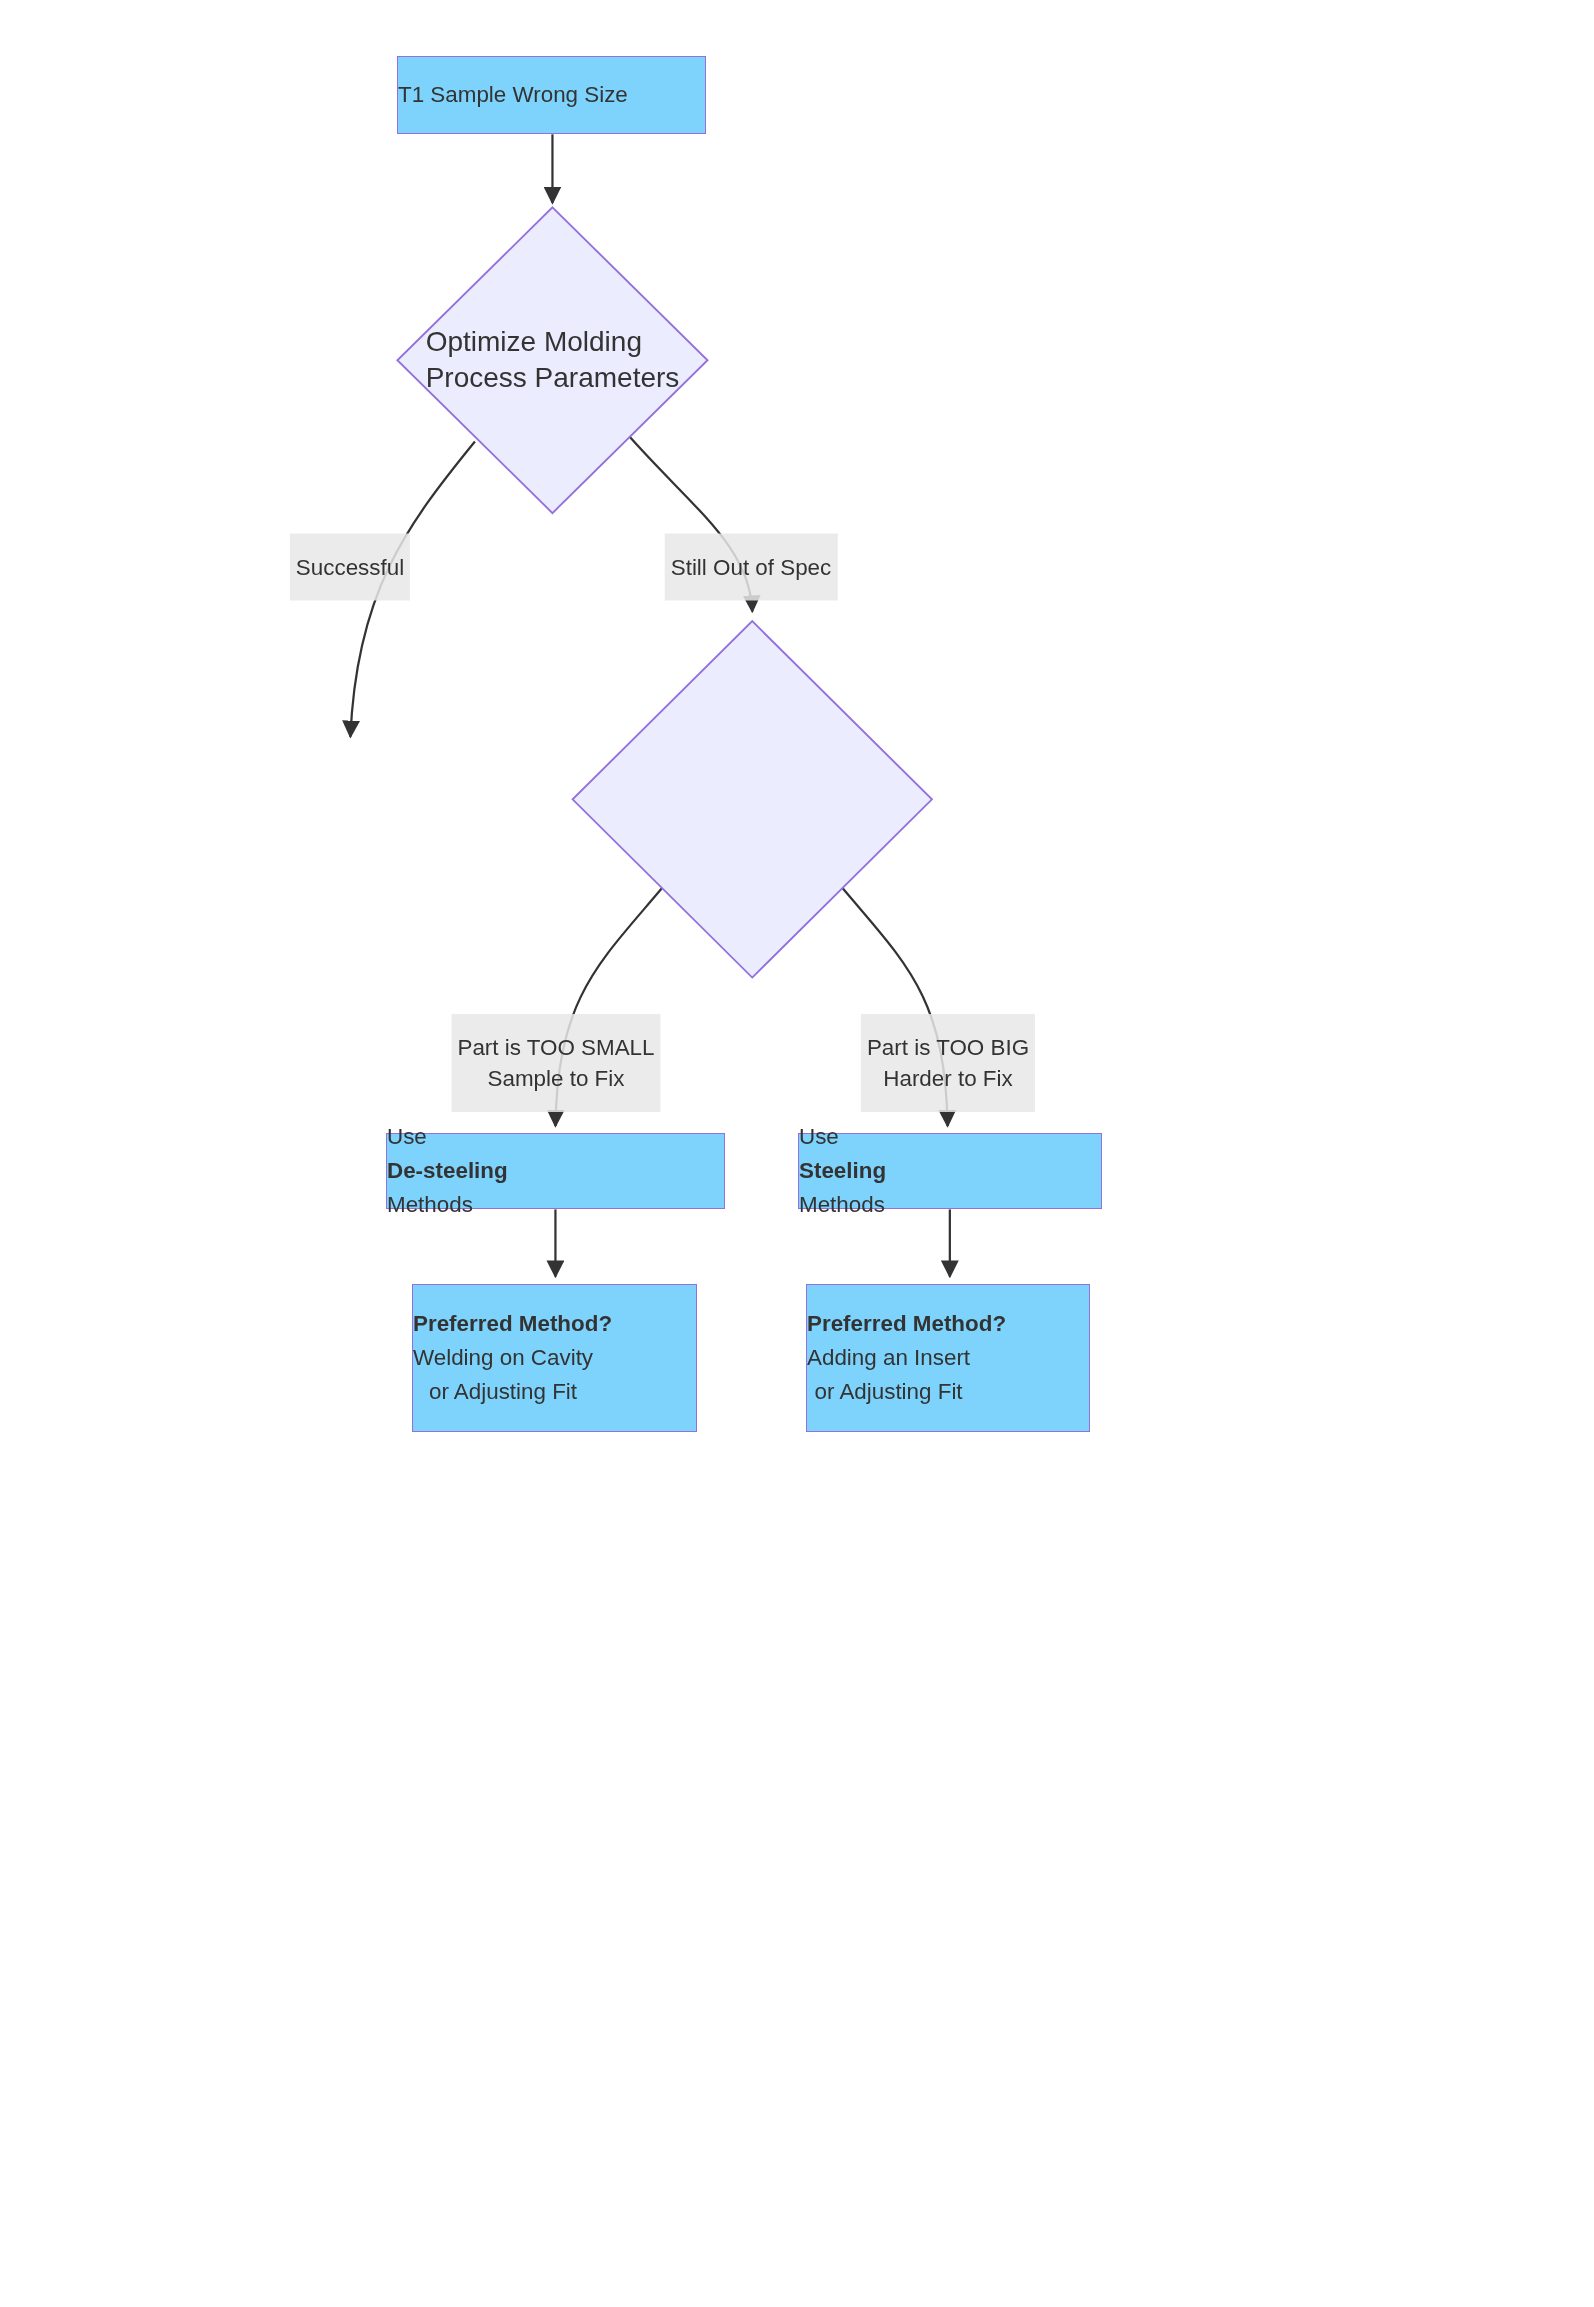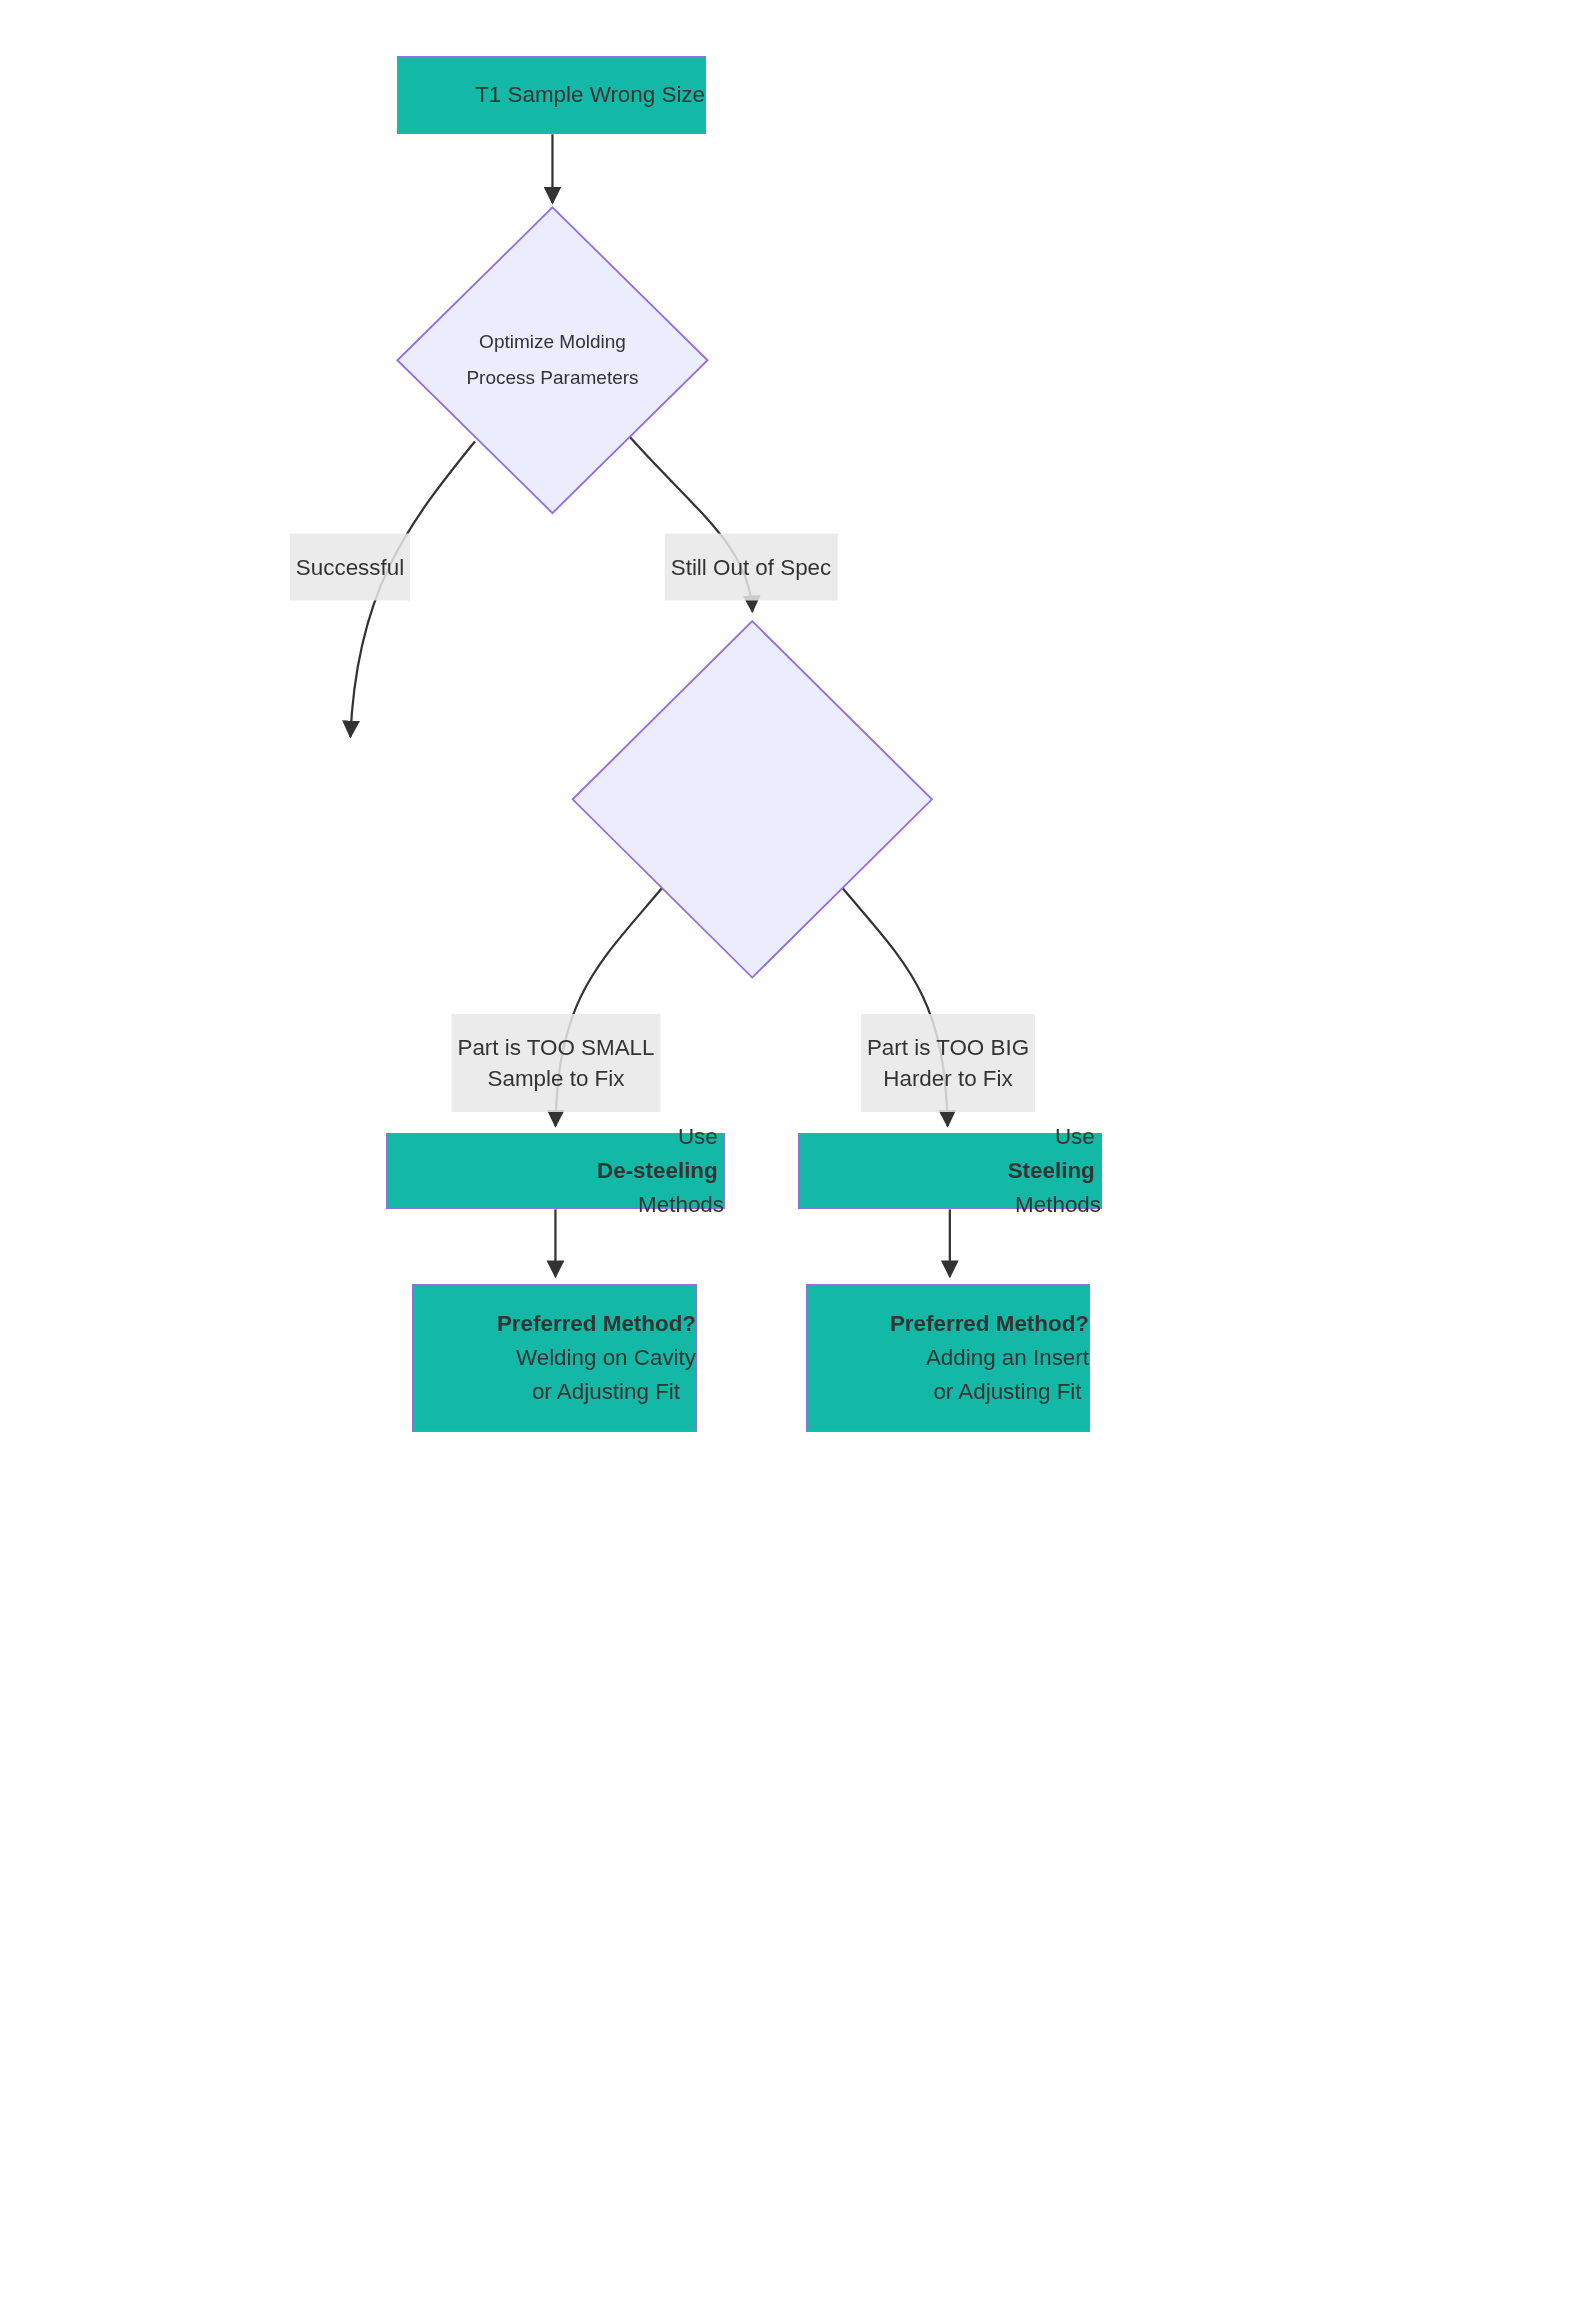--- a/index.html
+++ b/index.html
@@ -27,38 +27,38 @@
     stroke-width: 3;
   }
   .edge-layer polygon.decision {
     fill: #ECECFF;
     stroke: #9370DB;
     stroke-width: 2.5;
   }
   .node {
     position: absolute;
     box-sizing: border-box;
-    background: #14b8a6;
+    background: #7dd3fc;
     border: 1.9px solid #9370DB;
     display: flex;
     flex-direction: column;
-    align-items: flex-end;
+    align-items: flex-start;
     justify-content: center;
     text-align: center;
     font-size: 22.4px;
     line-height: 34px;
     white-space: pre-line;
   }
   .diamond-label {
     position: absolute;
     display: flex;
     align-items: center;
     justify-content: center;
-    text-align: center;
-    font-size: 19px;
+    text-align: left;
+    font-size: 28px;
     line-height: 36px;
     white-space: pre-line;
     pointer-events: none;
   }
   .edge-label {
     position: absolute;
     transform: translate(-50%, -50%);
     background: rgba(232, 232, 232, 0.85);
     padding: 18px 6px;
     font-size: 22.4px;

